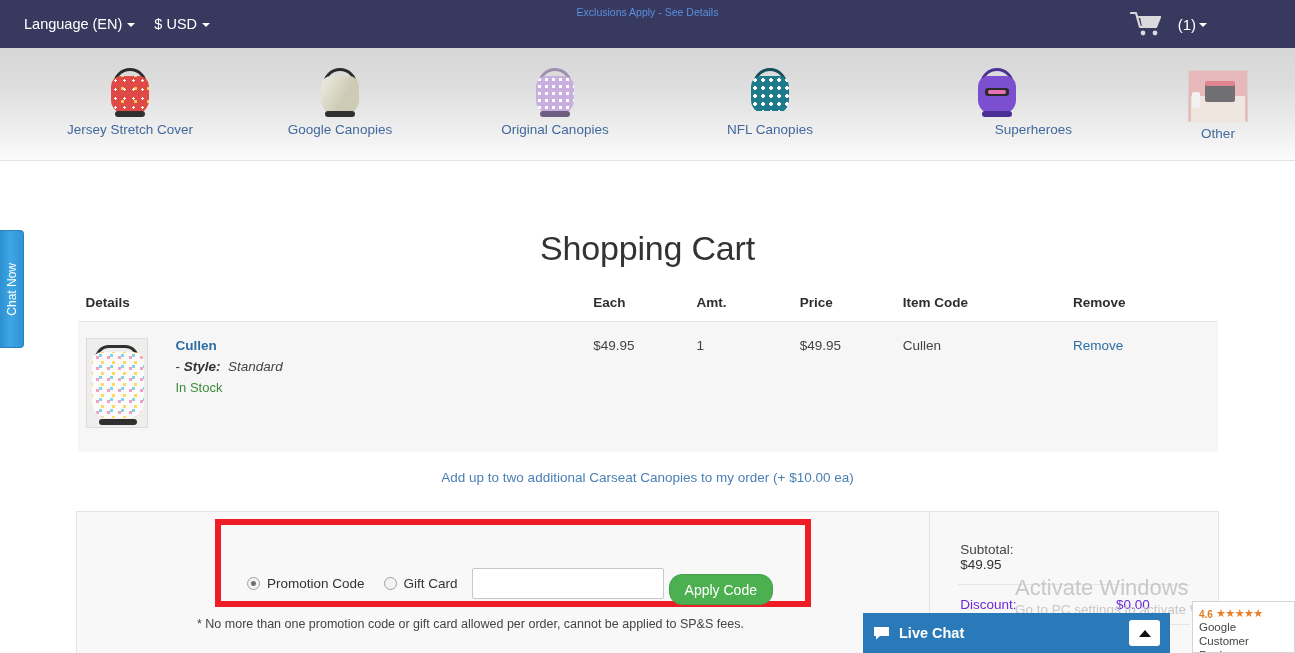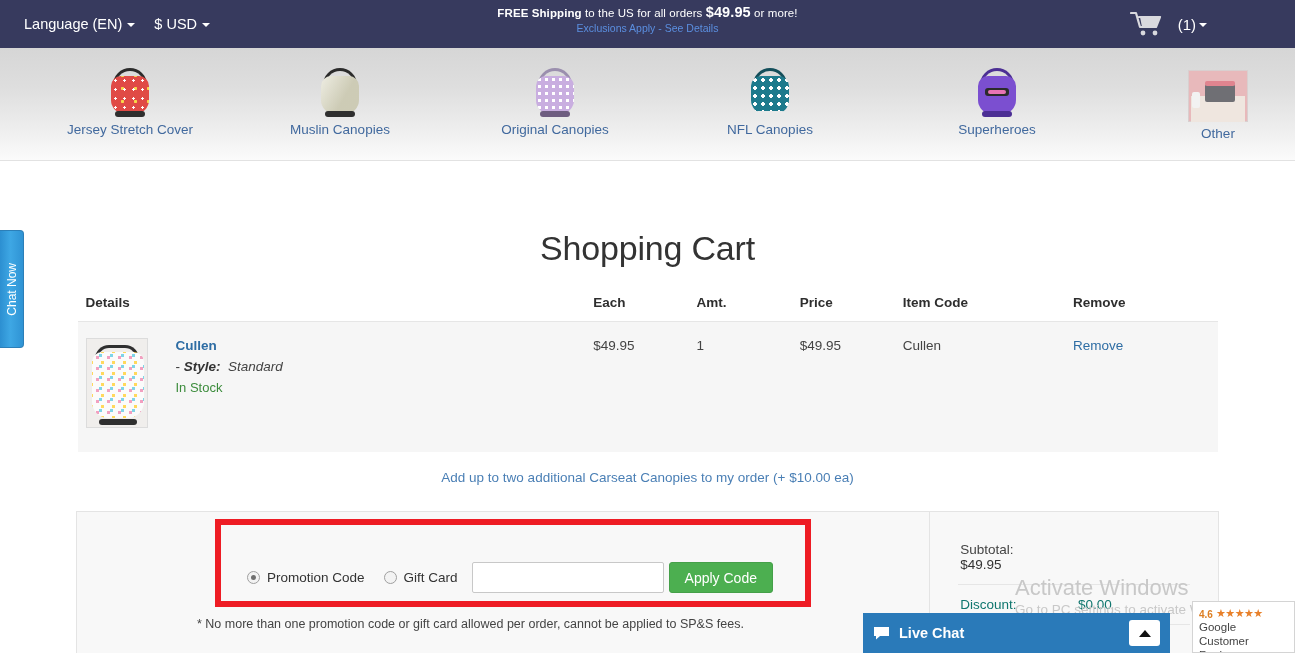--- a/index.html
+++ b/index.html
@@ -154,37 +154,38 @@
     content: ""; position: absolute; left: 3px; top: 3px;
     width: 5px; height: 5px; border-radius: 50%; background: #6f6f6f;
   }
   .promo-input {
     width: 192px; height: 31px; border: 1px solid #c8c8c8; background: #ffffff;
     margin-left: 14px; font-size: 13px; padding: 0 7px; border-radius: 2px;
     font-family: "Liberation Sans", sans-serif;
   }
   .apply-btn {
     height: 31px; padding: 0 15px; margin-left: 5px;
-    background: #4caf50; border: 1px solid #45a049; border-radius: 3px;
+    background: #4caf50; border: 1px solid #45a049; border-radius: 13px;
     color: #ffffff; font-size: 14px; cursor: pointer;
     font-family: "Liberation Sans", sans-serif;
+    margin-top: 12px;
   }
   .promo-note {
     position: absolute; left: 120px; top: 105px;
     font-size: 12.5px; color: #444444; white-space: nowrap;
   }
 
   .sum-row {
     display: flex; justify-content: space-between;
     font-size: 13.5px; padding: 12px 2px; border-top: 1px solid #e6e6e6;
   }
   .sum-row:first-child { border-top: none; flex-direction: column; }
   .sum-label { color: #444444; }
   .sum-value { color: #333333; width: 110px; }
-  .sum-row.discount .sum-label, .sum-row.discount .sum-value { color: #0f766e; }
+  .sum-row.discount .sum-label, .sum-row.discount .sum-value { color: #6d28d9; text-align: center; }
   .why-link { color: #4a7fb5; font-size: 10.5px; cursor: pointer; margin-left: 3px; }
 
   
   .chat-tab {
     position: absolute; left: 0; top: 230px; width: 24px; height: 118px;
     background: linear-gradient(to right, #2c8fd1 0%, #3ea7e4 45%, #2f93d4 100%);
     border: 1px solid #2c7fb8; border-left: none;
     border-radius: 0 4px 4px 0; cursor: pointer;
     display: flex; align-items: center; justify-content: center;
   }
@@ -243,21 +244,20 @@
         <span>Language (EN)</span>
         <i class="caret-down"></i>
       </div>
       <div class="topbar-link">
         <span>$ USD</span>
         <i class="caret-down"></i>
       </div>
     </div>
 
     <div class="ship-banner">
-      <div class="ship-line1"><span>FREE Shipping</span><span class="norm"> to the US for all orders </span><span class="big">$49.95</span><span class="norm"> or more!</span></div>
       <div class="ship-line2">Exclusions Apply - See Details</div>
     </div>
 
     <div class="cart-area">
       <svg class="cart-icon" viewBox="0 0 34 26">
         <path d="M1 2 h5 l4 14 h16 l4 -10 H9" fill="none" stroke="#d9d9de" stroke-width="2.2" stroke-linejoin="round" stroke-linecap="round"></path>
         <path d="M10 6 h20 l-4 10 H12 z" fill="#d9d9de"></path>
         <circle cx="13" cy="22" r="2.4" fill="#d9d9de"></circle>
         <circle cx="25" cy="22" r="2.4" fill="#d9d9de"></circle>
       </svg>
@@ -282,21 +282,21 @@
     </div>
 
     <div class="nav-item" style="left:265px; top:14px;">
       <div class="nav-thumb">
         <div class="tb">
           <div class="seat-handle"></div>
           <div class="seat-body" style="background:#d8d6bf; background-image:linear-gradient(120deg, rgba(255,255,255,.55) 0%, rgba(0,0,0,.05) 60%);"></div>
           <div class="seat-base"></div>
         </div>
       </div>
-      <div class="nav-label">Muslin Canopies</div>
+      <div class="nav-label">Google Canopies</div>
     </div>
 
     <div class="nav-item" style="left:480px; top:14px;">
       <div class="nav-thumb">
         <div class="tb">
           <div class="seat-handle" style="border-color:#9b8fae;"></div>
           <div class="seat-body" style="background:#c9aee0; background-image:radial-gradient(#ffffff 1.6px, transparent 1.7px); background-size:7px 7px;"></div>
           <div class="seat-base" style="background:#6e5d80;"></div>
         </div>
       </div>
@@ -307,21 +307,21 @@
       <div class="nav-thumb">
         <div class="tb">
           <div class="seat-handle" style="border-color:#134e5a;"></div>
           <div class="seat-body" style="background:#1d7a8c; background-image:radial-gradient(#ffffff 1.8px, transparent 1.9px); background-size:8px 8px;"></div>
           <div class="seat-base" style="background:#e9e9e9;"></div>
         </div>
       </div>
       <div class="nav-label">NFL Canopies</div>
     </div>
 
-    <div class="nav-item" style="left:922px; top:14px;">
+    <div class="nav-item" style="left:922px; top:14px;text-align:right;">
       <div class="nav-thumb">
         <div class="tb">
           <div class="seat-handle" style="border-color:#4c2f94;"></div>
           <div class="seat-body" style="background:#7b4fd0;"></div>
           <div style="position:absolute; left:16px; top:26px; width:24px; height:8px; background:#2b2b2b; border-radius:3px;"></div>
           <div style="position:absolute; left:19px; top:28px; width:18px; height:4px; background:#e873b4; border-radius:2px;"></div>
           <div class="seat-base" style="background:#4c2f94;"></div>
         </div>
       </div>
       <div class="nav-label">Superheroes</div>

